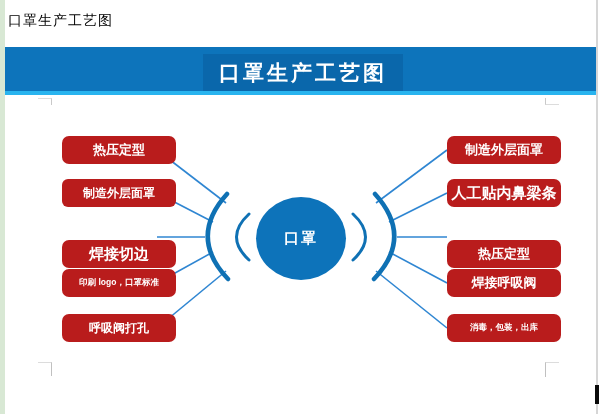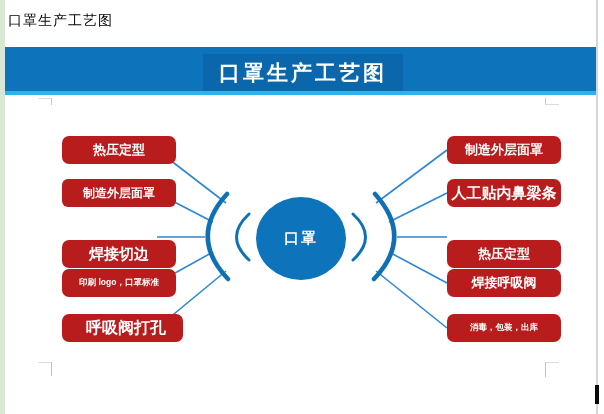--- a/index.html
+++ b/index.html
@@ -17,21 +17,21 @@
   .title-box{position:absolute;left:198px;top:7px;width:200px;height:37px;background:#0a67ab;
              display:flex;align-items:center;justify-content:center;}
   .title-box span{color:#fff;font-size:21px;font-weight:bold;letter-spacing:3px;white-space:nowrap;}
 
   .step{position:absolute;width:114px;height:28px;background:#b91c1c;border-radius:7px;
         display:flex;align-items:center;justify-content:center;color:#fff;font-weight:bold;
         white-space:nowrap;}
   .col-left .step{left:62px;}
   .col-right .step{left:447px;}
   .row-0{top:136px;} .row-1{top:179px;} .row-2{top:224px;margin-top:16px;} .row-3{top:269px;border-radius:7px;} .row-4{top:314px;}
-  .fs-lg{font-size:13px;} .fs-md{font-size:16px;padding-left:7px;} .fs-sm{font-size:12px;border-radius:6px;}
+  .fs-lg{font-size:13px;} .fs-md{font-size:12px;} .fs-sm{font-size:12px;border-radius:6px;}
   .fs-xs{font-size:15px;} .fs-xxs{font-size:8.5px;}
 
   .center-node{position:absolute;left:256px;top:197px;width:90px;height:83px;border-radius:50%;
                background:#0d73ba;display:flex;align-items:center;justify-content:center;
                color:#fff;font-size:15px;font-weight:bold;letter-spacing:2px;}
 
   svg.connectors{position:absolute;left:0;top:0;width:604px;height:414px;pointer-events:none;}
 
   .corner-mark{position:absolute;}
   .mark-tl{left:38px;top:98px;width:13px;height:6px;border-top:1px solid #dcdcdc;border-right:1px solid #c9c9c9;}

